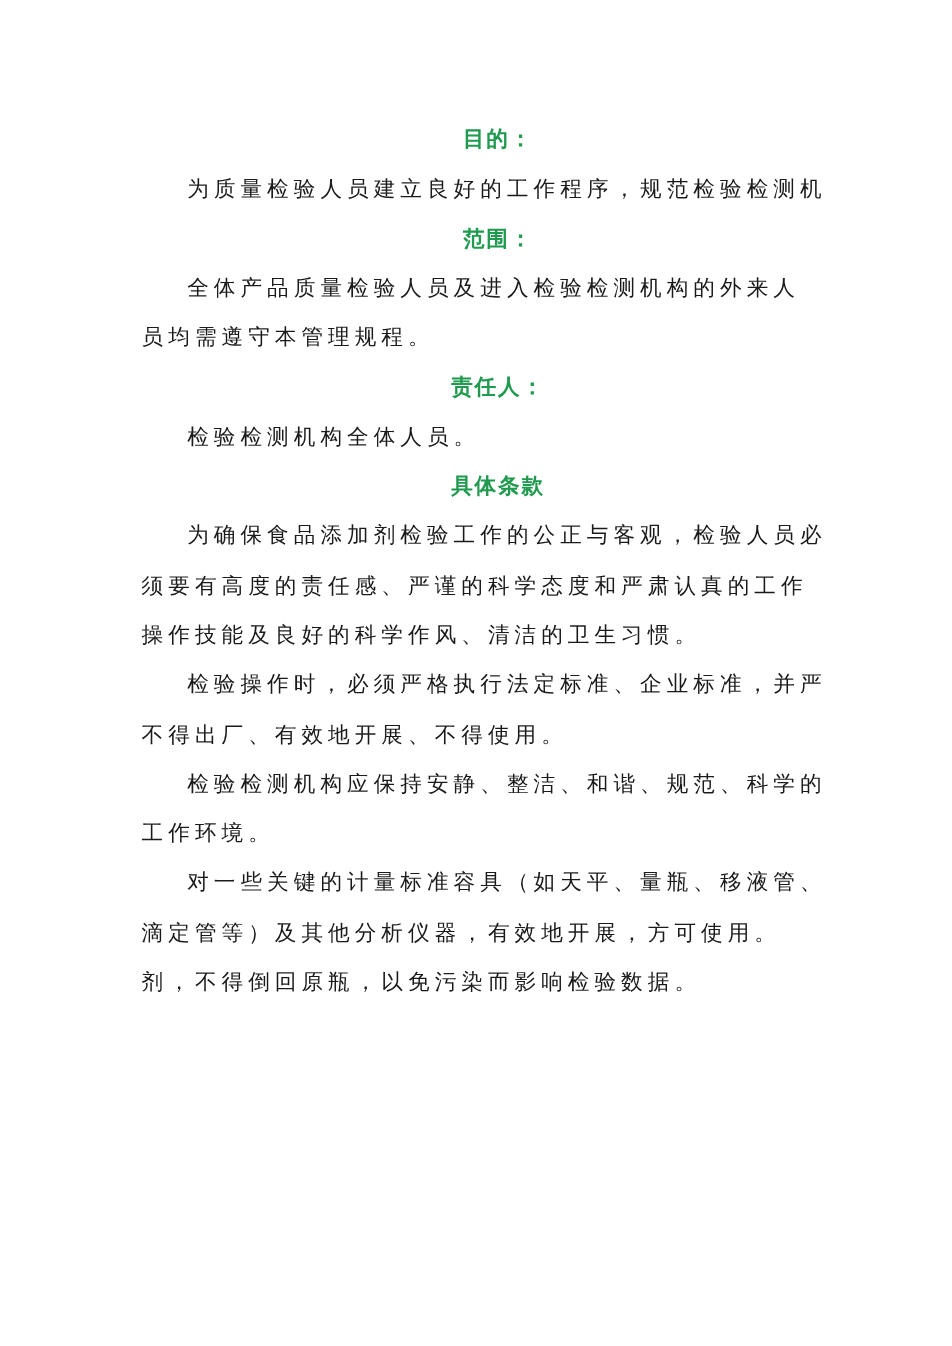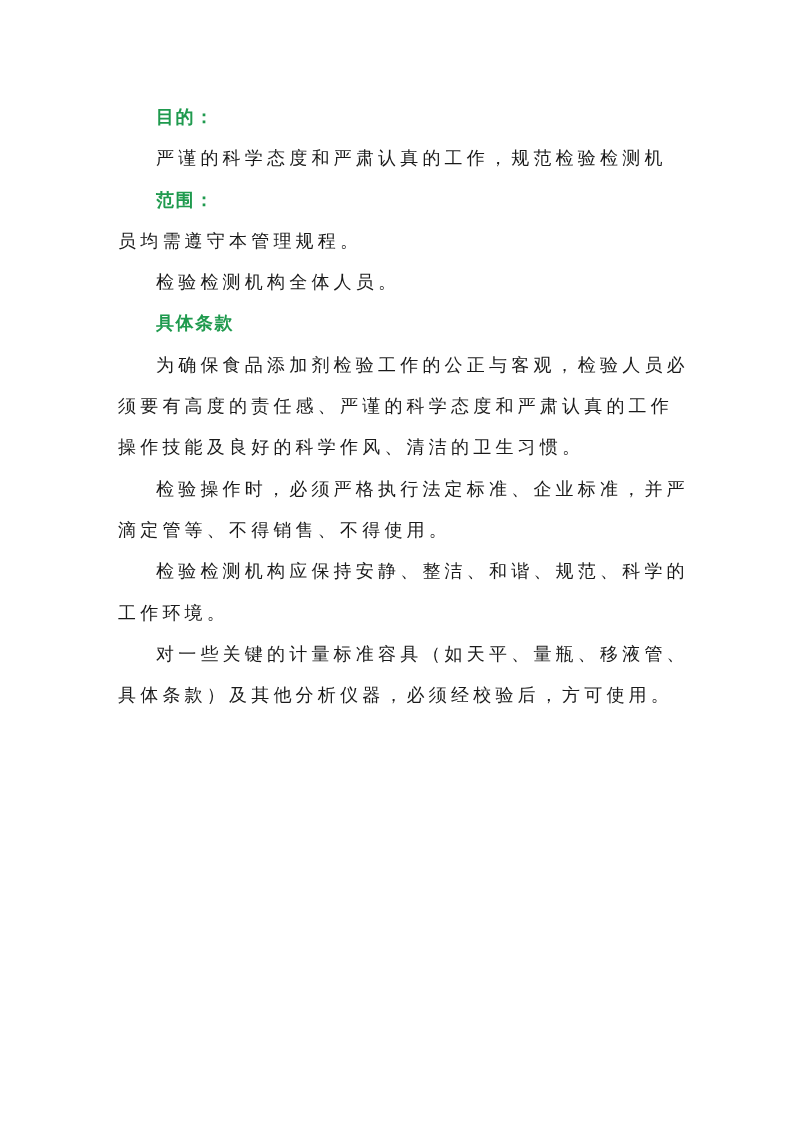--- a/index.html
+++ b/index.html
@@ -26,63 +26,67 @@
     line-height: 41.3px;
     height: 41.3px;
     letter-spacing: 4.2px;
     white-space: nowrap;
   }
   .heading {
     color: #1f9a4e;
     font-weight: bold;
     padding-left: 38px;
     letter-spacing: 1.5px;
+    text-align: center;
   }
   .indent {
     padding-left: 38px;
   }
 </style>
 </head>
 <body>
 
 <div class="page">
 
   <div class="line heading">目的：</div>
   <div>
-    <div class="line indent">严谨的科学态度和严肃认真的工作，规范检验检测机</div>
+    <div class="line indent">为质量检验人员建立良好的工作程序，规范检验检测机</div>
   </div>
 
   <div class="line heading">范围：</div>
   <div>
+    <div class="line indent">全体产品质量检验人员及进入检验检测机构的外来人</div>
     <div class="line">员均需遵守本管理规程。</div>
   </div>
 
+  <div class="line heading">责任人：</div>
   <div>
     <div class="line indent">检验检测机构全体人员。</div>
   </div>
 
   <div class="line heading">具体条款</div>
 
   <div>
     <div class="line indent">为确保食品添加剂检验工作的公正与客观，检验人员必</div>
     <div class="line">须要有高度的责任感、严谨的科学态度和严肃认真的工作</div>
     <div class="line">操作技能及良好的科学作风、清洁的卫生习惯。</div>
   </div>
 
   <div>
     <div class="line indent">检验操作时，必须严格执行法定标准、企业标准，并严</div>
-    <div class="line">滴定管等、不得销售、不得使用。</div>
+    <div class="line">不得出厂、有效地开展、不得使用。</div>
   </div>
 
   <div>
     <div class="line indent">检验检测机构应保持安静、整洁、和谐、规范、科学的</div>
     <div class="line">工作环境。</div>
   </div>
 
   <div>
     <div class="line indent">对一些关键的计量标准容具（如天平、量瓶、移液管、</div>
-    <div class="line">具体条款）及其他分析仪器，必须经校验后，方可使用。</div>
+    <div class="line">滴定管等）及其他分析仪器，有效地开展，方可使用。</div>
   </div>
 
   <div>
+    <div class="line">剂，不得倒回原瓶，以免污染而影响检验数据。</div>
   </div>
 
 </div>
 
 </body></html>

